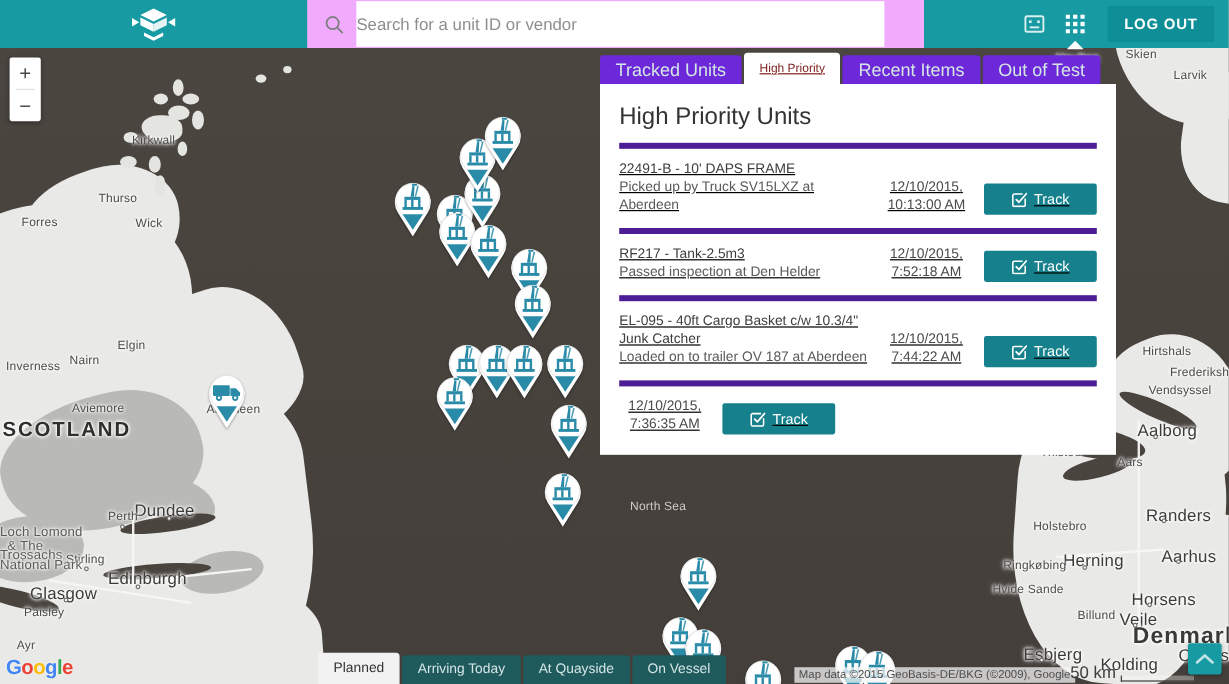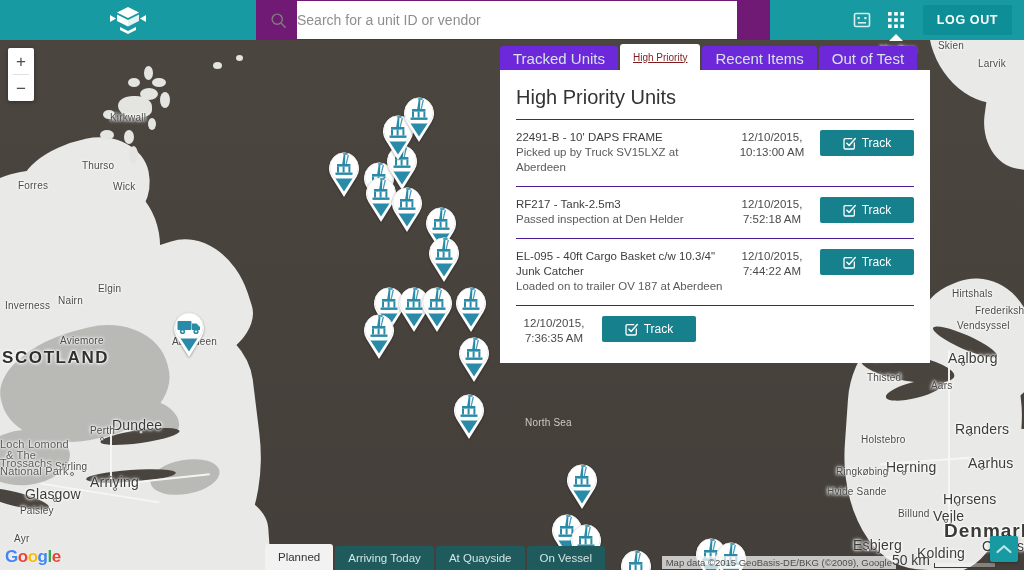--- a/index.html
+++ b/index.html
@@ -128,21 +128,21 @@
     border: 1px solid #6b6b68; background: #fff;
   }
 
   
   .header {
     position: absolute; top: 0; left: 0; width: 1024px; height: 40px;
     background: #179aa2; display: flex; align-items: center; z-index: 40;
   }
   .logo-box { width: 256px; height: 40px; display:flex; align-items:center; justify-content:center; }
   .search-wrap {
-    width: 514px; height: 40px; background: #701a75; display: flex; align-items: center;
+    width: 514px; height: 40px; background: #f0abfc; display: flex; align-items: center;
     padding: 0 0 0 14px;
   }
   .search-icon { width: 17px; height: 17px; flex: 0 0 17px; margin-right: 10px; }
   .search-input {
     border: 0; outline: 0; height: 38px; width: 440px;
     font-size: 14px; color: #3b3b3b; font-family: "Liberation Sans", sans-serif;
   }
   .search-input::placeholder { color: #8e8e8e; }
   .hdr-spacer { flex: 1 1 auto; }
   .hdr-icon {
@@ -179,22 +179,23 @@
   .tab {
     height: 24px; padding: 0 13px; display: flex; align-items: center;
     background: #6d28d9; color: #d4e5e5; font-size: 15px;
     margin-right: 2px; border-radius: 3px 3px 0 0; cursor: pointer;
     white-space: nowrap;
   }
   .tab.active { background: #fff; color: #7f1d1d; height: 26px; font-size: 10px; text-decoration: underline; }
   .panel-body { background: #fff; padding: 8px 16px 6px 16px; }
   .panel-title { font-size: 20px; color: #333; padding: 8px 0 10px 0; font-weight: normal; }
   .row {
-    display: flex; align-items: flex-start; border-top: 1px solid #4c1d95;
+    display: flex; align-items: flex-end; border-top: 5px solid #4c1d95;
     padding: 10px 0 11px 0;
+    text-decoration: underline;
   }
   .row-main { flex: 1 1 auto; padding-right: 10px; min-width: 0; }
   .row-title { font-size: 11.5px; color: #3d3d3d; line-height: 15px; }
   .row-sub   { font-size: 11.5px; color: #5a5a5a; line-height: 15px; }
   .row-time {
     flex: 0 0 76px; text-align: center; font-size: 11.5px; color: #4a4a4a;
     line-height: 15px; padding-top: 0px;
   }
   .track-btn {
     flex: 0 0 94px; height: 26px; margin-left: 10px; background: #16808c;
@@ -306,21 +307,21 @@
         <div class="mlabel" style="left: 98px; top: 283px;">Elgin</div>
         <div class="mlabel" style="left: 58px; top: 295px;">Nairn</div>
         <div class="mlabel" style="left: 18px; top: 180px;">Forres</div>
         <div class="mlabel" style="left: 5px; top: 300px;">Inverness</div>
         <div class="mlabel" style="left: 60px; top: 335px;">Aviemore</div>
         <div class="mlabel huge" style="left: 2px; top: 348px;">SCOTLAND</div>
         <div class="mlabel" style="left: 172px; top: 336px;">Aberdeen</div>
         <div class="mlabel big" style="left: 112px; top: 417px;">Dundee</div>
         <div class="mlabel" style="left: 90px; top: 425px;">Perth</div>
         <div class="mlabel" style="left: 55px; top: 461px;">Stirling</div>
-        <div class="mlabel big" style="left: 90px; top: 474px;">Arriving</div>
+        <div class="mlabel big" style="left: 90px; top: 474px;">Edinburgh</div>
         <div class="mlabel big" style="left: 25px; top: 486px;">Glasgow</div>
         <div class="mlabel" style="left: 20px; top: 505px;">Paisley</div>
         <div class="mlabel region" style="left: 0px; top: 438px;">Loch Lomond</div>
         <div class="mlabel region" style="left: 6px; top: 449px;">&amp; The</div>
         <div class="mlabel region" style="left: 0px; top: 457px;">Trossachs</div>
         <div class="mlabel region" style="left: 0px; top: 465px;">National Park</div>
         <div class="mlabel" style="left: 14px; top: 533px;">Ayr</div>
         <div class="mlabel sea-label" style="left: 525px; top: 417px;">North Sea</div>
         <div class="mlabel" style="left: 978px; top: 58px;">Larvik</div>
         <div class="mlabel" style="left: 938px; top: 40px;">Skien</div>

